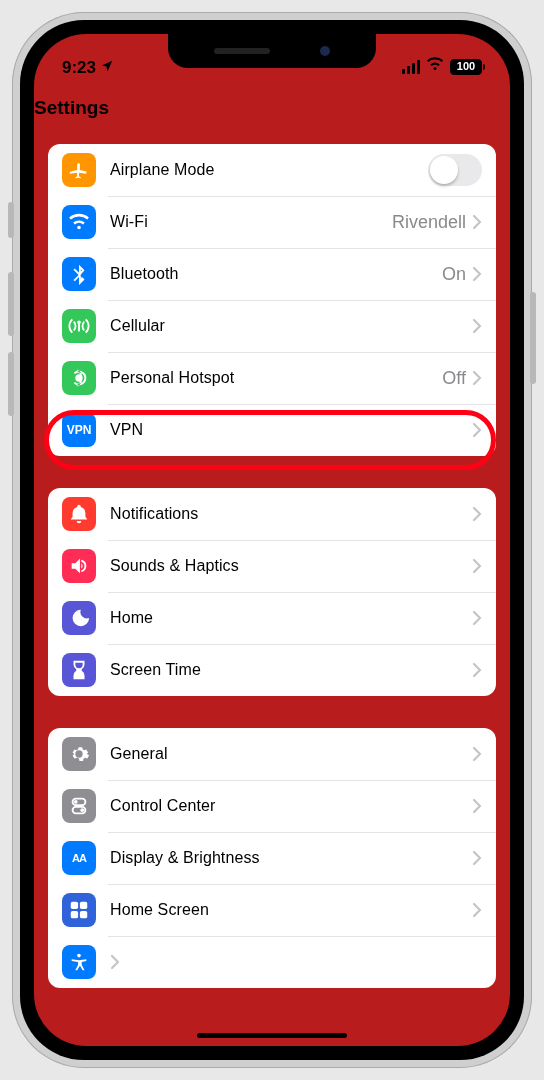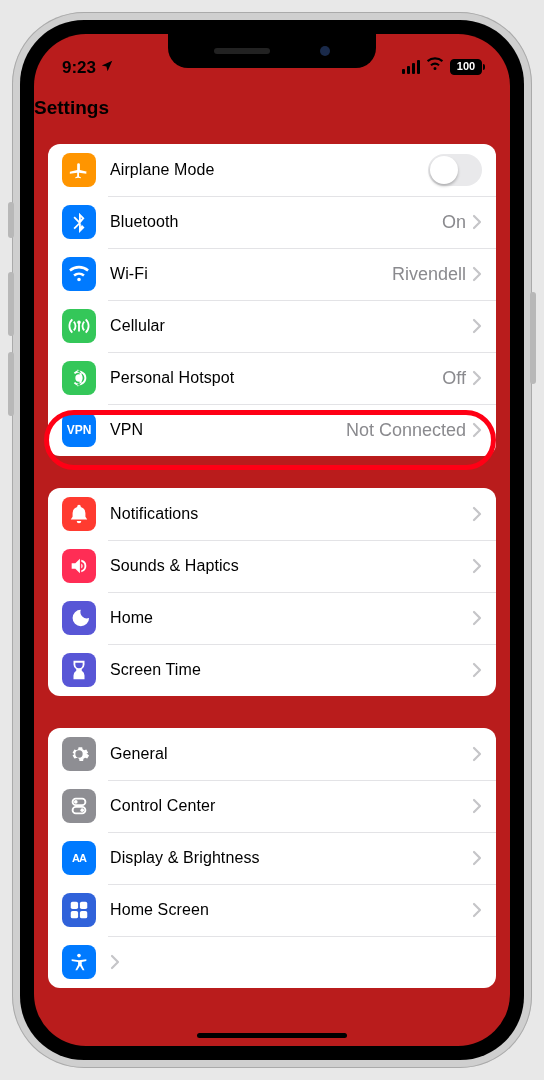--- a/index.html
+++ b/index.html
@@ -179,46 +179,46 @@
                   <svg viewBox="0 0 24 24" fill="#fff">
                     <path d="M21 14l-8-2V6a1.5 1.5 0 00-3 0v6l-8 2v2l8-1v4l-2 1v1l3-.5 3 .5v-1l-2-1v-4l8 1v-2z"></path>
                   </svg>
                 </span>
                 <span class="label">Airplane Mode</span>
                 <span class="toggle"></span>
               </div>
               <div class="row">
                 <span class="icon" style="background: rgb(0, 122, 255);">
                   <svg viewBox="0 0 24 24" fill="#fff">
+                    <path d="M12 20a2 2 0 100-4 2 2 0 000 4zm-4.5-5.2a7 7 0 019 0l1.8-2.2a10 10 0 00-12.6 0l1.8 2.2zM3 9.2a14 14 0 0118 0l1.8-2.2a17 17 0 00-21.6 0L3 9.2z"></path>
+                  </svg>
+                </span>
+                <span class="label">Wi-Fi</span>
+                <span class="value">Rivendell</span>
+                <span class="chev">
+                  <svg viewBox="0 0 10 16" fill="none" stroke="#c5c5c8" stroke-width="2.2" stroke-linecap="round" stroke-linejoin="round">
+                    <path d="M2 2l6 6-6 6"></path>
+                  </svg>
+                </span>
+              </div>
+              <div class="row">
+                <span class="icon" style="background: rgb(0, 122, 255);">
+                  <svg viewBox="0 0 24 24" fill="#fff">
                     <path d="M12 2v8.6L7.4 6 6 7.4 11.6 13 6 18.6 7.4 20 12 15.4V24l6-6-4.6-4.6L18 8l-6-6zm2 4.8L15.2 8 14 9.2V6.8zm0 10.4V13.8L15.2 15 14 17.2z"></path>
                   </svg>
                 </span>
                 <span class="label">Bluetooth</span>
                 <span class="value">On</span>
                 <span class="chev">
                   <svg viewBox="0 0 10 16" fill="none" stroke="#c5c5c8" stroke-width="2.2" stroke-linecap="round" stroke-linejoin="round">
                     <path d="M2 2l6 6-6 6"></path>
                   </svg>
                 </span>
               </div>
               <div class="row">
-                <span class="icon" style="background: rgb(0, 122, 255);">
-                  <svg viewBox="0 0 24 24" fill="#fff">
-                    <path d="M12 20a2 2 0 100-4 2 2 0 000 4zm-4.5-5.2a7 7 0 019 0l1.8-2.2a10 10 0 00-12.6 0l1.8 2.2zM3 9.2a14 14 0 0118 0l1.8-2.2a17 17 0 00-21.6 0L3 9.2z"></path>
-                  </svg>
-                </span>
-                <span class="label">Wi-Fi</span>
-                <span class="value">Rivendell</span>
-                <span class="chev">
-                  <svg viewBox="0 0 10 16" fill="none" stroke="#c5c5c8" stroke-width="2.2" stroke-linecap="round" stroke-linejoin="round">
-                    <path d="M2 2l6 6-6 6"></path>
-                  </svg>
-                </span>
-              </div>
-              <div class="row">
                 <span class="icon" style="background: rgb(52, 199, 89);">
                   <svg viewBox="0 0 24 24" fill="#fff">
                     <path d="M12 6a2 2 0 00-2 2c0 .7.4 1.4 1 1.7V18h2V9.7c.6-.3 1-1 1-1.7a2 2 0 00-2-2zm-5 .5a8 8 0 010 11l-1.4-1.4a6 6 0 000-8.2L7 6.5zm10 0l1.4 1.4a6 6 0 000 8.2L17 17.5a8 8 0 010-11zM4 4a11 11 0 000 16l1.4-1.4a9 9 0 010-13.2L4 4zm16 0l-1.4 1.4a9 9 0 010 13.2L20 20a11 11 0 000-16z"></path>
                   </svg>
                 </span>
                 <span class="label">Cellular</span>
                 <span class="chev">
                   <svg viewBox="0 0 10 16" fill="none" stroke="#c5c5c8" stroke-width="2.2" stroke-linecap="round" stroke-linejoin="round">
                     <path d="M2 2l6 6-6 6"></path>
                   </svg>
@@ -236,21 +236,20 @@
                   <svg viewBox="0 0 10 16" fill="none" stroke="#c5c5c8" stroke-width="2.2" stroke-linecap="round" stroke-linejoin="round">
                     <path d="M2 2l6 6-6 6"></path>
                   </svg>
                 </span>
               </div>
               <div class="row">
                 <span class="icon" style="background: rgb(0, 122, 255);">
                   <span class="vpn-text">VPN</span>
                 </span>
                 <span class="label">VPN</span>
-                <span class="value">Not Connected</span>
                 <span class="chev">
                   <svg viewBox="0 0 10 16" fill="none" stroke="#c5c5c8" stroke-width="2.2" stroke-linecap="round" stroke-linejoin="round">
                     <path d="M2 2l6 6-6 6"></path>
                   </svg>
                 </span>
               </div>
             </div>
             <div class="group">
               <div class="row">
                 <span class="icon" style="background: rgb(255, 59, 48);">

